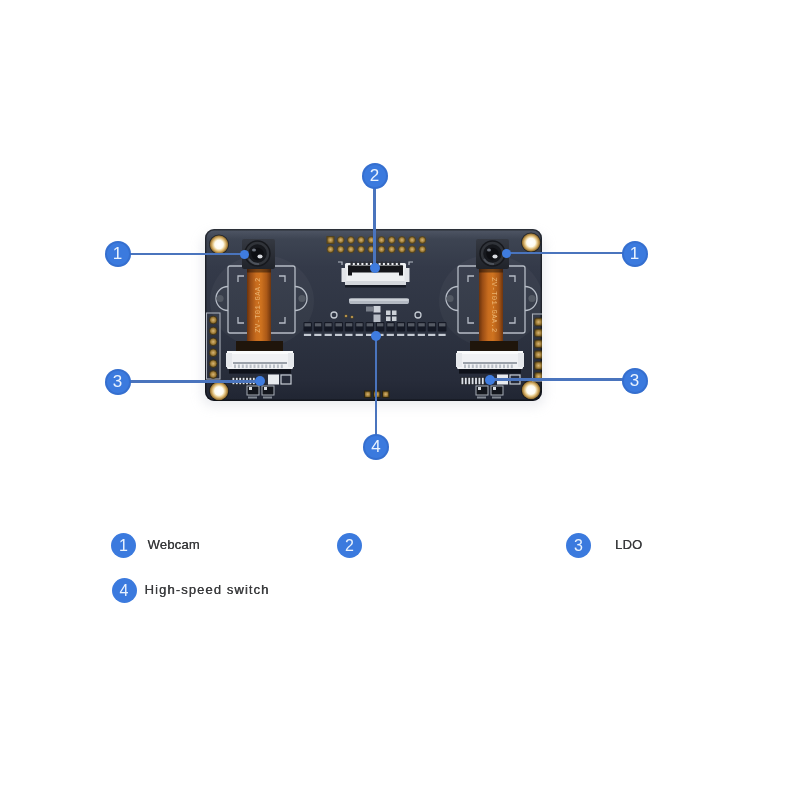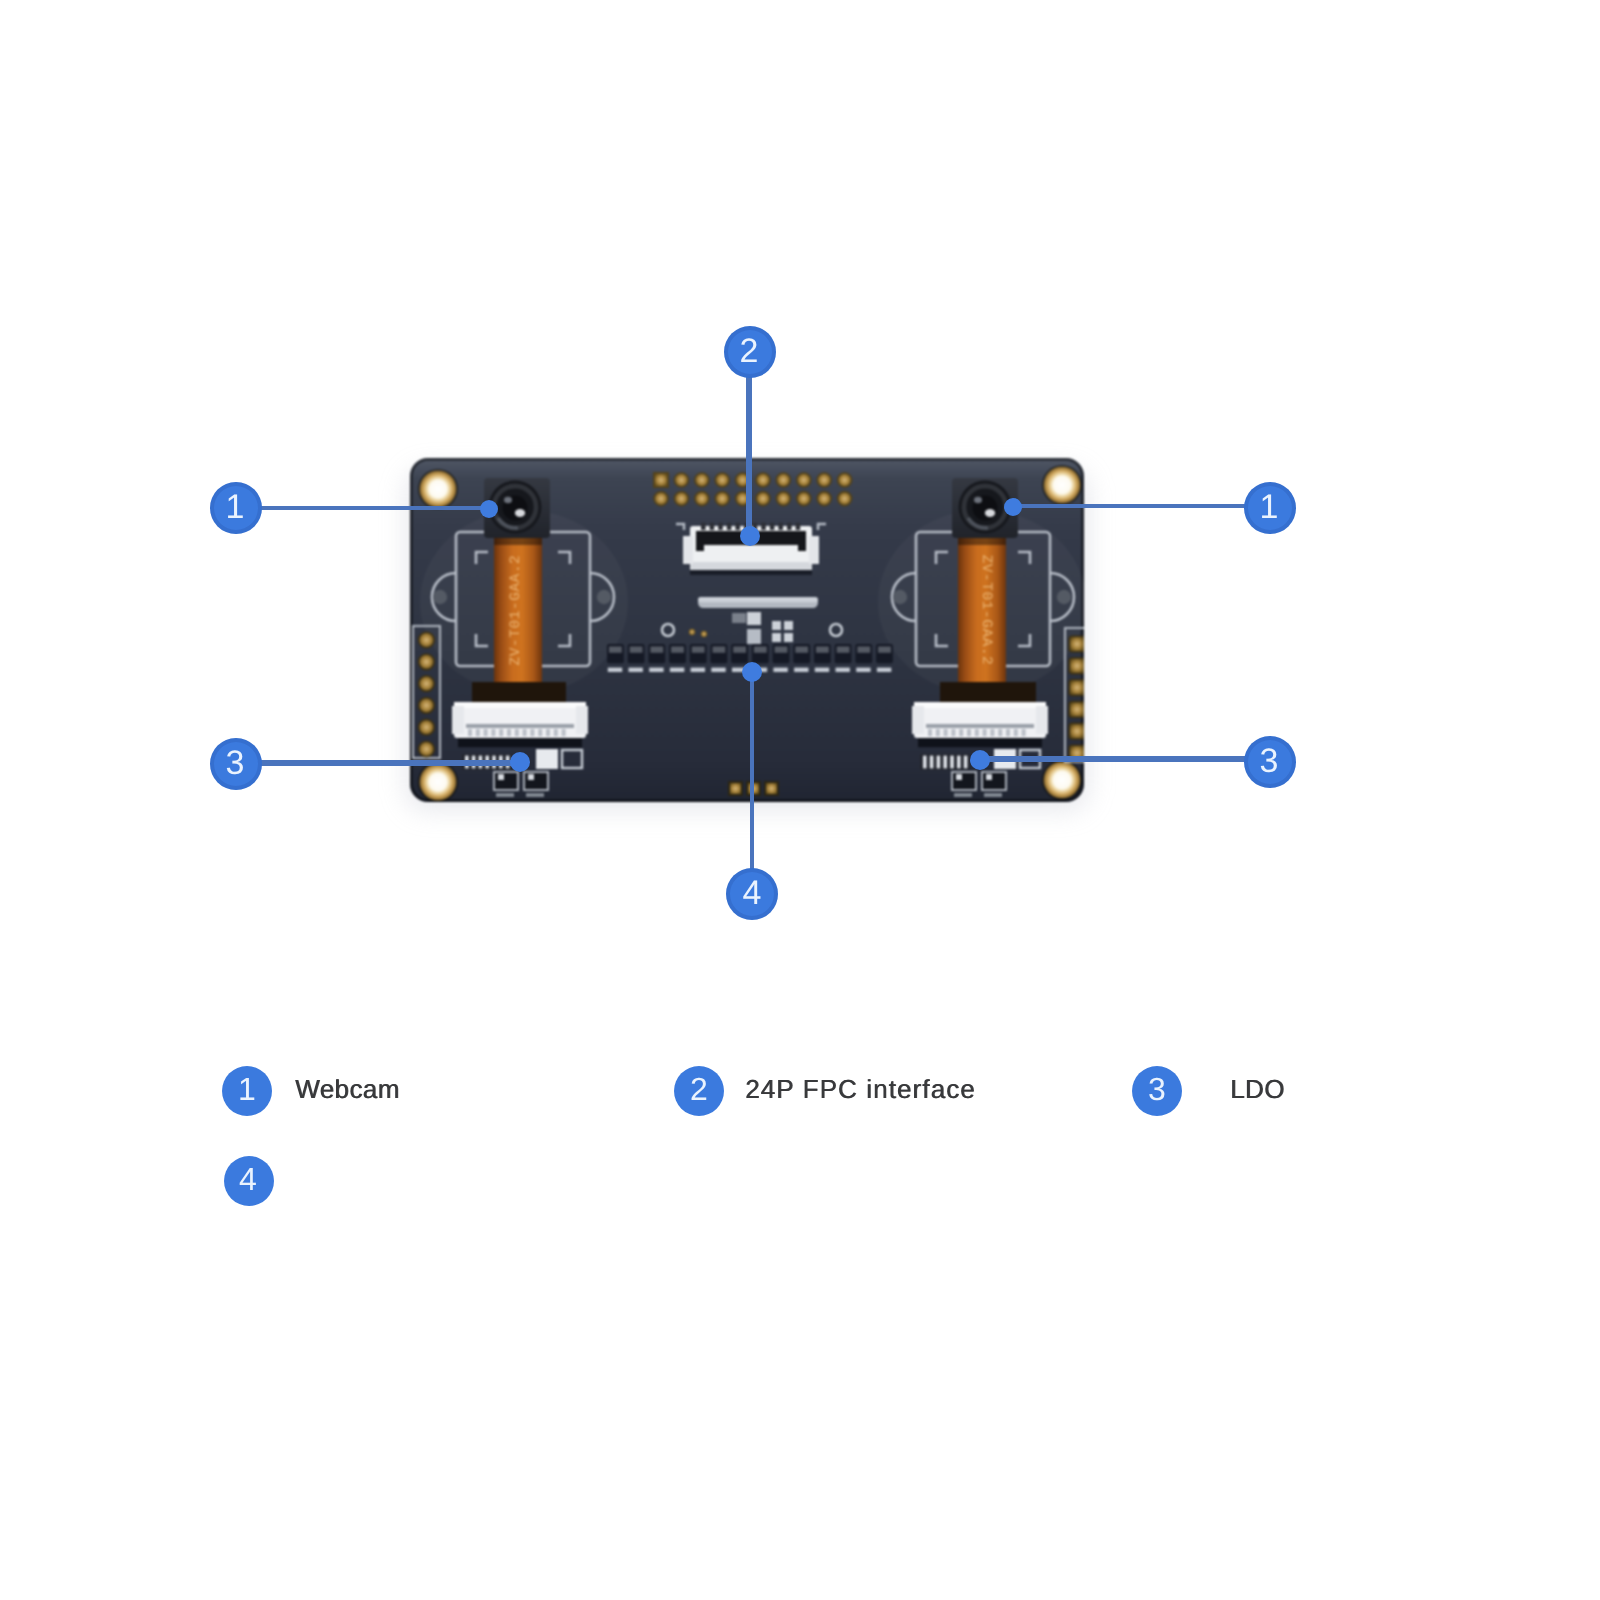--- a/index.html
+++ b/index.html
@@ -361,17 +361,17 @@
   <div class="callout" style="left:104.5px;top:241px;">1</div>
   <div class="callout" style="left:621.5px;top:241px;">1</div>
   <div class="callout" style="left:361.5px;top:162.5px;">2</div>
   <div class="callout" style="left:104.5px;top:368.5px;">3</div>
   <div class="callout" style="left:621.5px;top:367.5px;">3</div>
   <div class="callout" style="left:363px;top:434px;">4</div>
 
   <div class="lgc" style="left:111px;top:532.5px;">1</div>
   <div class="lgt" style="left:147.5px;top:533px;">Webcam</div>
   <div class="lgc" style="left:337px;top:532.5px;">2</div>
-  <div class="lgt" style="left:372.5px;top:533px;letter-spacing:0.55px;">24P FPC interface</div>
   <div class="lgc" style="left:566px;top:532.5px;">3</div>
   <div class="lgt" style="left:615px;top:533px;">LDO</div>
   <div class="lgc" style="left:111.5px;top:577.5px;">4</div>
+  <div class="lgt" style="left:144.5px;top:578px;letter-spacing:1.1px;">High-speed switch</div>
 </div>
 
 </body></html>

